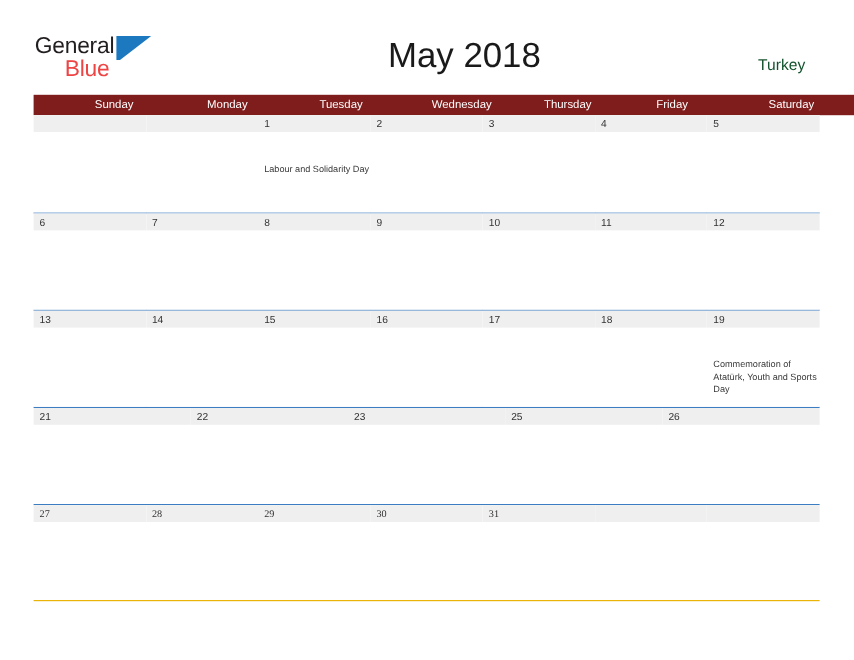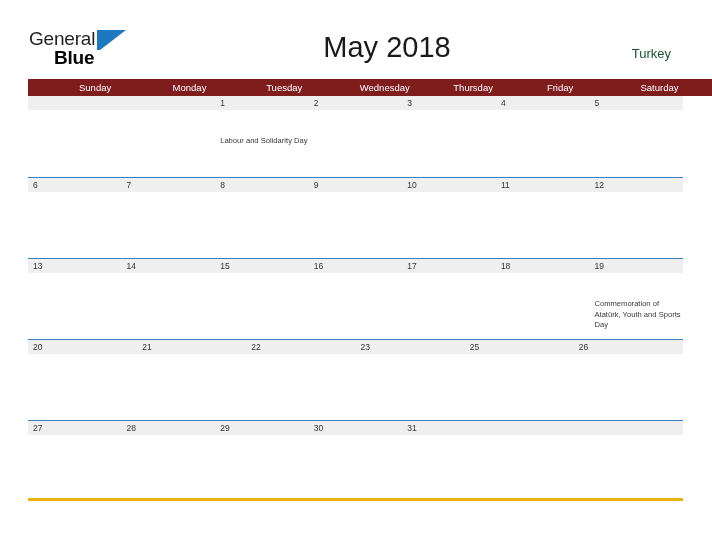--- a/index.html
+++ b/index.html
@@ -46,24 +46,23 @@
     color: #231f20;
     letter-spacing: -0.2px;
     white-space: nowrap;
   }
   .logo-blue {
     position: absolute;
     left: 25px;
     top: 19px;
     font-size: 19px;
     line-height: 22px;
-    color: #000000;
+    color: #ef4444;
     letter-spacing: -0.2px;
     white-space: nowrap;
-    font-weight: bold;
   }
   .logo-mark {
     position: absolute;
     left: 68px;
     top: 2px;
     width: 30px;
     height: 20px;
   }
   .logo-mark .bar {
     position: absolute;
@@ -137,21 +136,22 @@
     display: flex;
     width: 655px;
     height: 81px;
     border-top: 1px solid #3c7cc0;
     box-sizing: border-box;
   }
   .week:first-of-type {
     border-top: none;
   }
   .week.last {
-    border-bottom: 3px solid #eab308;
+    border-bottom: 1px solid #eab308;
+    font-family: Liberation Serif, serif;
   }
 
   .day {
     flex: 1 1 0;
     width: 93.57px;
     box-sizing: border-box;
     position: relative;
     background: #ffffff;
   }
 
@@ -281,23 +281,20 @@
           <div class="day">
             <span class="daynum">18</span>
           </div>
           <div class="day">
             <span class="daynum">19</span>
             <span class="event">Commemoration of Atatürk, Youth and Sports Day</span>
           </div>
         </div>
         <div class="week">
           <div class="day">
-            <span class="daynum">20</span>
-          </div>
-          <div class="day">
             <span class="daynum">21</span>
           </div>
           <div class="day">
             <span class="daynum">22</span>
           </div>
           <div class="day">
             <span class="daynum">23</span>
           </div>
           <div class="day">
             <span class="daynum">25</span>

